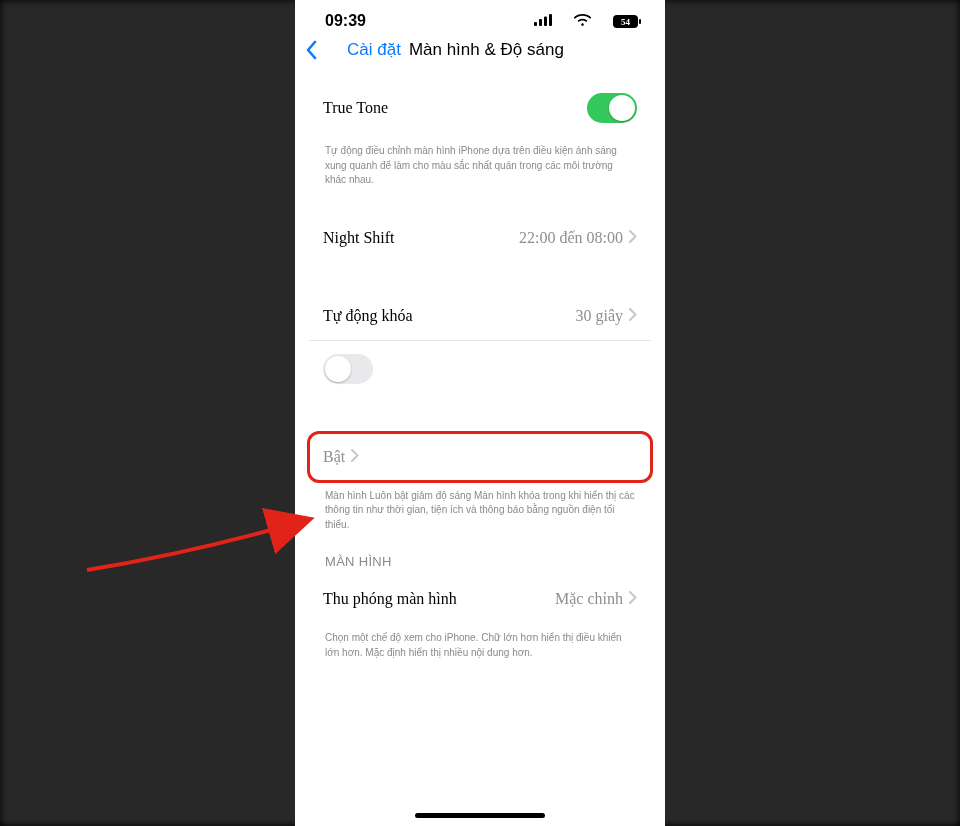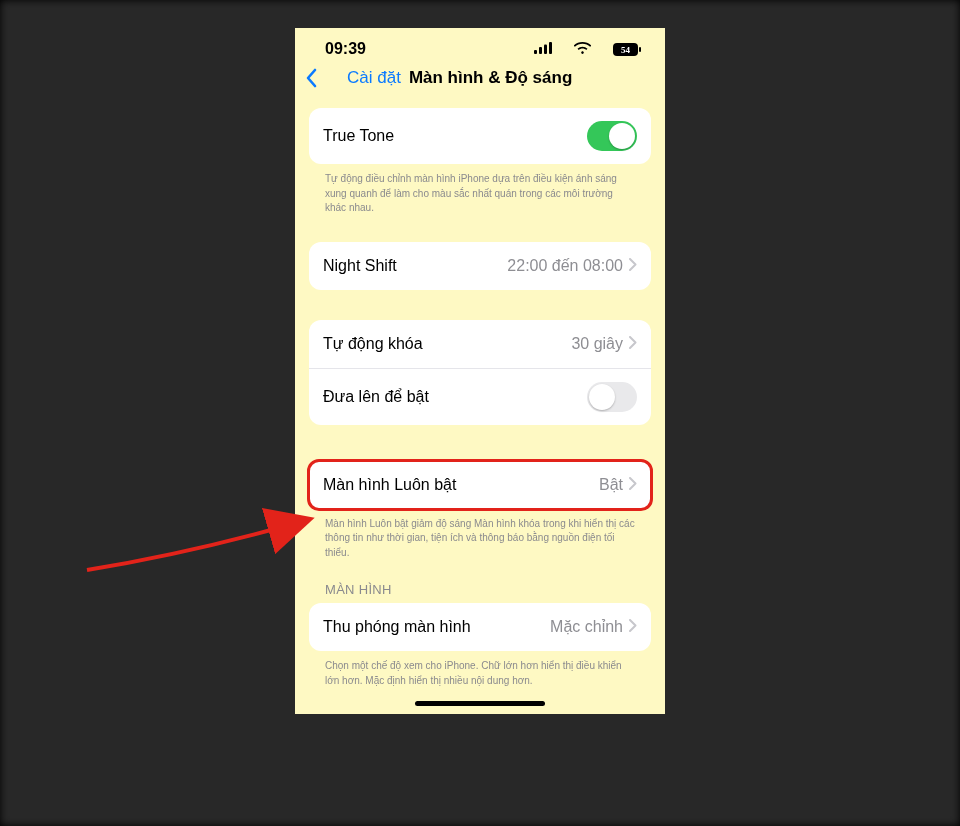--- a/index.html
+++ b/index.html
@@ -1,30 +1,30 @@
 <!DOCTYPE html>
 <html><head>
 <meta charset="utf-8">
 <style>
   html,body{margin:0;padding:0;width:960px;height:826px;background:#000;overflow:hidden;font-family:-apple-system,"SF Pro Text","Helvetica Neue",Arial,sans-serif;}
   .bg{position:absolute;inset:0;background:#4a4a4a;filter:blur(4px);}
-  .phone-wrap{position:absolute;left:50%;top:0;transform:translateX(-50%);width:370px;height:686px;background:#fef9c3;box-shadow:0 0 0 600px rgba(0,0,0,.45);margin-top:28px;}
+  .phone-wrap{position:absolute;left:50%;top:0;transform:translateX(-50%);width:370px;height:826px;background:#ffffff;box-shadow:0 0 0 600px rgba(0,0,0,.45);}
   
   .status-bar{display:flex;align-items:center;justify-content:space-between;padding:12px 24px 6px 30px;font-weight:600;font-size:16px;color:#000;}
   .status-right{display:flex;align-items:center;gap:22px;}
   .signal,.wifi{display:inline-block;}
   .batt{display:inline-flex;align-items:center;}
   
   .nav{display:flex;align-items:center;padding:4px 10px 10px 10px;}
   .back{display:flex;align-items:center;color:#0a7aff;font-size:17px;gap:28px;}
   .back svg{margin-right:2px;}
-  .nav-title{flex:1;text-align:left;margin-left:8px;font-size:17px;font-weight:700;color:#000;}
+  .nav-title{flex:1;text-align:left;margin-left:8px;font-size:17px;font-weight:400;color:#000;}
   
   .content{padding:0 14px 20px 14px;}
-  .group{background:#fff;border-radius:12px;overflow:hidden;margin-top:10px;}
+  .group{background:#fff;border-radius:12px;overflow:hidden;margin-top:10px;font-family:Liberation Serif, serif;}
   .row{display:flex;align-items:center;padding:13px 14px;min-height:22px;border-top:1px solid #e5e5ea;}
   .group .row:first-child{border-top:none;}
   .row .label{flex:1;font-size:16px;color:#000;}
   .row .value{font-size:16px;color:#8e8e93;margin-right:6px;}
   .row .chev{color:#c7c7cc;}
   .footer{font-size:10px;color:#8a8a8e;padding:8px 16px 0 16px;line-height:1.45;}
   .header-label{font-size:13px;color:#8a8a8e;padding:22px 16px 6px 16px;text-transform:uppercase;letter-spacing:.3px;}
   
   .toggle{width:50px;height:30px;border-radius:15px;position:relative;flex:none;}
   .toggle.on{background:#34c759;}
@@ -106,28 +106,26 @@
 
     <div class="group" style="margin-top:30px">
       <div class="row">
         <span class="label">Tự động khóa</span>
         <span class="value">30 giây</span>
         <span class="chev"><svg width="8" height="13" viewBox="0 0 8 13">
               <path d="M1 1l5.5 5.5L1 12" stroke="#c7c7cc" stroke-width="2" fill="none" stroke-linecap="round" stroke-linejoin="round"></path>
             </svg></span>
       </div>
       <div class="row">
-        <span class="label">Đưa lên để bật</span>
         <span class="toggle off"></span>
       </div>
     </div>
 
     <div class="group highlight" style="margin-top:36px">
       <div class="row">
-        <span class="label">Màn hình Luôn bật</span>
         <span class="value">Bật</span>
         <span class="chev"><svg width="8" height="13" viewBox="0 0 8 13">
               <path d="M1 1l5.5 5.5L1 12" stroke="#c7c7cc" stroke-width="2" fill="none" stroke-linecap="round" stroke-linejoin="round"></path>
             </svg></span>
       </div>
     </div>
     <div class="footer">Màn hình Luôn bật giảm độ sáng Màn hình khóa trong khi hiển thị các thông tin như thời gian, tiện ích và thông báo bằng nguồn điện tối thiểu.</div>
 
     <div class="header-label">MÀN HÌNH</div>
     <div class="group" style="margin-top:0">

